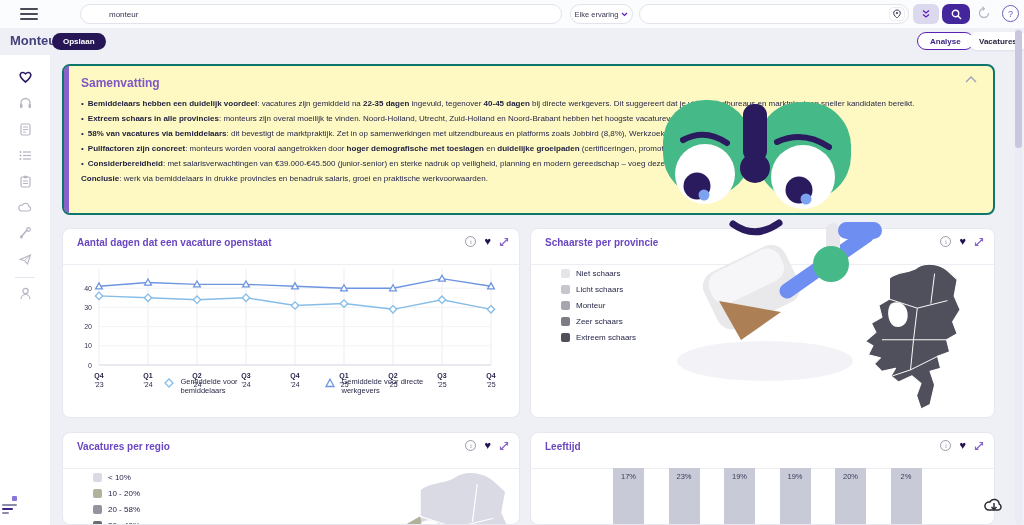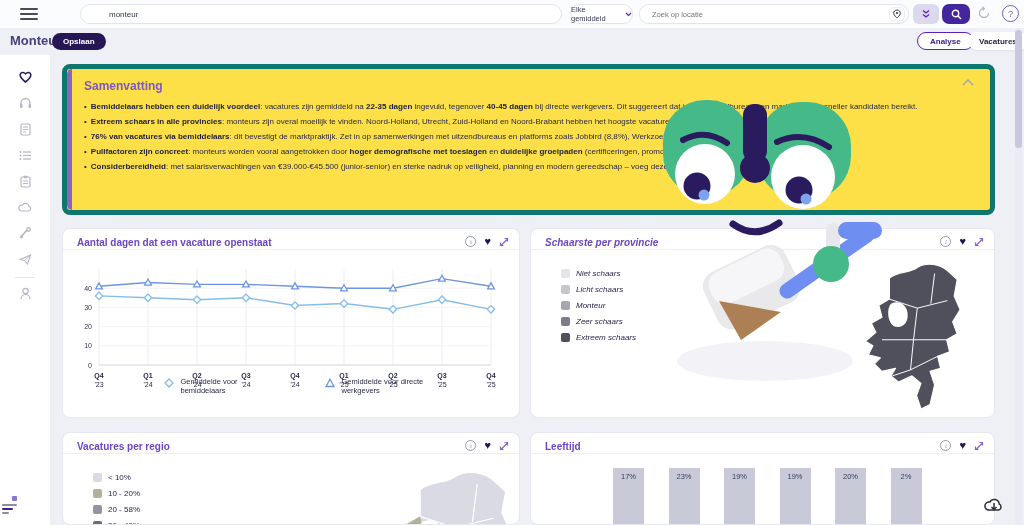--- a/index.html
+++ b/index.html
@@ -27,45 +27,45 @@
   .analyse-btn { position:absolute; left:917px; top:4px; height:18px; padding:0 12px; background:#fff; color:#3d2384; border:1px solid #5b21b6; font-size:8px; font-weight:bold; border-radius:10px; display:flex; align-items:center; cursor:pointer; }
   .vacatures-btn { position:absolute; left:968px; top:4px; height:18px; padding:0 11px; background:#fff; color:#26263f; border:none; font-size:8px; font-weight:bold; border-radius:10px; display:flex; align-items:center; cursor:pointer; box-shadow:0 1px 2px rgba(40,40,80,.08); }
 
   
   .sidebar { position:absolute; left:0; top:55px; width:50px; height:470px; background:#fff; z-index:5; }
   .side-icon { position:absolute; left:17px; width:16px; height:16px; display:flex; align-items:center; justify-content:center; cursor:pointer; }
   .side-div { position:absolute; left:15px; width:20px; border-top:1px solid #e4e4ee; }
 
   
   .panel { position:absolute; background:#fff; border:1px solid #e7e7f0; border-radius:8px; overflow:hidden; }
-  .panel-head { position:relative; height:21px; border-bottom:1px solid #ededf3; }
+  .panel-head { position:relative; height:36px; border-bottom:1px solid #ededf3; }
   .panel-title { position:absolute; left:14px; top:8px; font-size:10px; font-weight:bold; color:#6b46c1; }
   .panel-actions { position:absolute; right:10px; top:7px; display:flex; gap:8px; align-items:center; }
   .info-ic { width:11px; height:11px; border:1px solid #9a9aac; border-radius:50%; color:#9a9aac; font-size:7px; display:flex; align-items:center; justify-content:center; cursor:pointer; font-family:"Liberation Serif",serif; }
   .heart-ic { color:#221050; font-size:11px; line-height:11px; cursor:pointer; }
   .expand-ic { cursor:pointer; display:flex; }
 
   
-  .summary { position:absolute; left:62px; top:64px; width:933px; height:151px; background:#fde047; border:5px solid #0f766e; border-radius:8px; z-index:4; }
+  .summary { position:absolute; left:62px; top:64px; width:933px; height:151px; background:#fef9c3; border:2px solid #0f766e; border-radius:8px; z-index:4; }
   .summary::before { content:""; position:absolute; left:0; top:0; bottom:0; width:5px; background:#8a63c9; border-radius:8px 0 0 8px; }
   .summary-title { position:absolute; left:17px; top:10px; font-size:12px; font-weight:bold; color:#7e57c2; }
   .summary-body { position:absolute; left:17px; top:30px; right:40px; font-size:8px; line-height:15px; color:#26264a; }
   .bullet { white-space:nowrap; overflow:hidden; }
   .bullet .dot { margin-right:4px; }
   .bullet b, .conclusion b { color:#1c1c3d; }
   .collapse-chevron { position:absolute; right:16px; top:10px; cursor:pointer; display:flex; }
 
   
   .panel-opendays { left:62px; top:228px; width:458px; height:190px; }
   .chart-legend { position:absolute; left:10px; right:0; top:148px; display:flex; justify-content:center; gap:55px; }
   .chart-legend .leg-item { display:flex; gap:6px; align-items:flex-start; }
   .chart-legend .leg-label { font-size:7.5px; color:#2a2a4a; width:88px; line-height:9px; }
 
   
-  .panel-scarcity { left:530px; top:228px; width:465px; height:190px;font-style:italic; }
+  .panel-scarcity { left:530px; top:228px; width:465px; height:190px; }
   
   .panel-region { left:62px; top:432px; width:458px; height:93px; }
   
   .panel-age { left:530px; top:432px; width:465px; height:93px; }
 
   .map-legend { position:absolute; left:24px; top:36px; }
   .map-legend .leg-row { display:flex; align-items:center; gap:6px; height:16px;padding-left:6px; }
   .map-legend .swatch { width:9px; height:9px; border-radius:2px; }
   .map-legend .leg-text { font-size:8px; color:#26264a; }
 
@@ -89,27 +89,26 @@
 <body>
 
 <div class="topbar">
   <div class="hamburger">
       <span></span>
       <span></span>
       <span></span>
     </div>
   <input class="search-input" type="text" value="monteur" style="">
   <div class="exp-select">
-    <span>Elke gemiddeld</span>
+    <span>Elke ervaring</span>
     <svg width="7" height="5">
         <polyline points="1,1 3.5,3.5 6,1" fill="none" stroke="#5b21b6" stroke-width="1.2"></polyline>
       </svg>
   </div>
   <div class="loc-input-wrap">
-    <input class="loc-input" type="text" placeholder="Zoek op locatie" style="">
     <div class="pin-btn">
       <svg width="8" height="10">
           <path d="M4,1 C6,1 7.3,2.4 7.3,4.2 C7.3,6.4 4,9 4,9 C4,9 0.7,6.4 0.7,4.2 C0.7,2.4 2,1 4,1 Z" fill="none" stroke="#3a3a55" stroke-width="1"></path>
           <circle cx="4" cy="4" r="1.1" fill="#3a3a55"></circle>
         </svg>
     </div>
   </div>
   <div class="dbl-chevron-btn">
     <svg width="10" height="10">
         <polyline points="2,1.5 5,4 8,1.5" fill="none" stroke="#5b21b6" stroke-width="1.3"></polyline>
@@ -210,24 +209,25 @@
   <div class="summary-title">Samenvatting</div>
   <div class="collapse-chevron">
     <svg width="12" height="7">
         <polyline points="1,6 6,1 11,6" fill="none" stroke="#a0a0b8" stroke-width="1.4"></polyline>
       </svg>
   </div>
   <div class="summary-body">
     <div id="summaryBullets">
         <div class="bullet"><span class="dot">•</span><b>Bemiddelaars hebben een duidelijk voordeel</b><span>: vacatures zijn gemiddeld na </span><b>22-35 dagen</b><span> ingevuld, tegenover </span><b>40-45 dagen</b><span> bij directe werkgevers. Dit suggereert dat je via uitzendbureaus en marktplaatsen sneller kandidaten bereikt.</span></div>
         <div class="bullet"><span class="dot">•</span><b>Extreem schaars in alle provincies</b><span>: monteurs zijn overal moeilijk te vinden. Noord-Holland, Utrecht, Zuid-Holland en Noord-Brabant hebben het hoogste vacaturevolume (12-21%), dus focus hier je inspanningen.</span></div>
-        <div class="bullet"><span class="dot">•</span><b>76% van vacatures via bemiddelaars</b><span>: dit bevestigt de marktpraktijk. Zet in op samenwerkingen met uitzendbureaus en platforms zoals Jobbird (8,8%), Werkzoeken.nl (8,3%) en DeBanenSite (6,4%).</span></div>
+        <div class="bullet"><span class="dot">•</span><b>58% van vacatures via bemiddelaars</b><span>: dit bevestigt de marktpraktijk. Zet in op samenwerkingen met uitzendbureaus en platforms zoals Jobbird (8,8%), Werkzoeken.nl (8,3%) en DeBanenSite (6,4%).</span></div>
         <div class="bullet"><span class="dot">•</span><b>Pullfactoren zijn concreet</b><span>: monteurs worden vooral aangetrokken door </span><b>hoger demografische met toeslagen</b><span> en </span><b>duidelijke groeipaden</b><span> (certificeringen, promotie). Dit moet in je vacaturetekst naar voren komen.</span></div>
         <div class="bullet"><span class="dot">•</span><b>Considerbereidheid</b><span>: met salarisverwachtingen van €39.000-€45.500 (junior-senior) en sterke nadruk op veiligheid, planning en modern gereedschap – voeg deze elementen toe aan jobpostings.</span></div>
       </div>
+    <div class="bullet conclusion" id="summaryConclusion"><b>Conclusie</b><span>: werk via bemiddelaars in drukke provincies en benadruk salaris, groei en praktische werkvoorwaarden.</span></div>
   </div>
 </div>
 
 <div class="panel panel-opendays">
   <div class="panel-head">
     <div class="panel-title">Aantal dagen dat een vacature openstaat</div>
     <div class="panel-actions">
       <div class="info-ic">i</div>
       <div class="heart-ic">♥</div>
       <div class="expand-ic">

